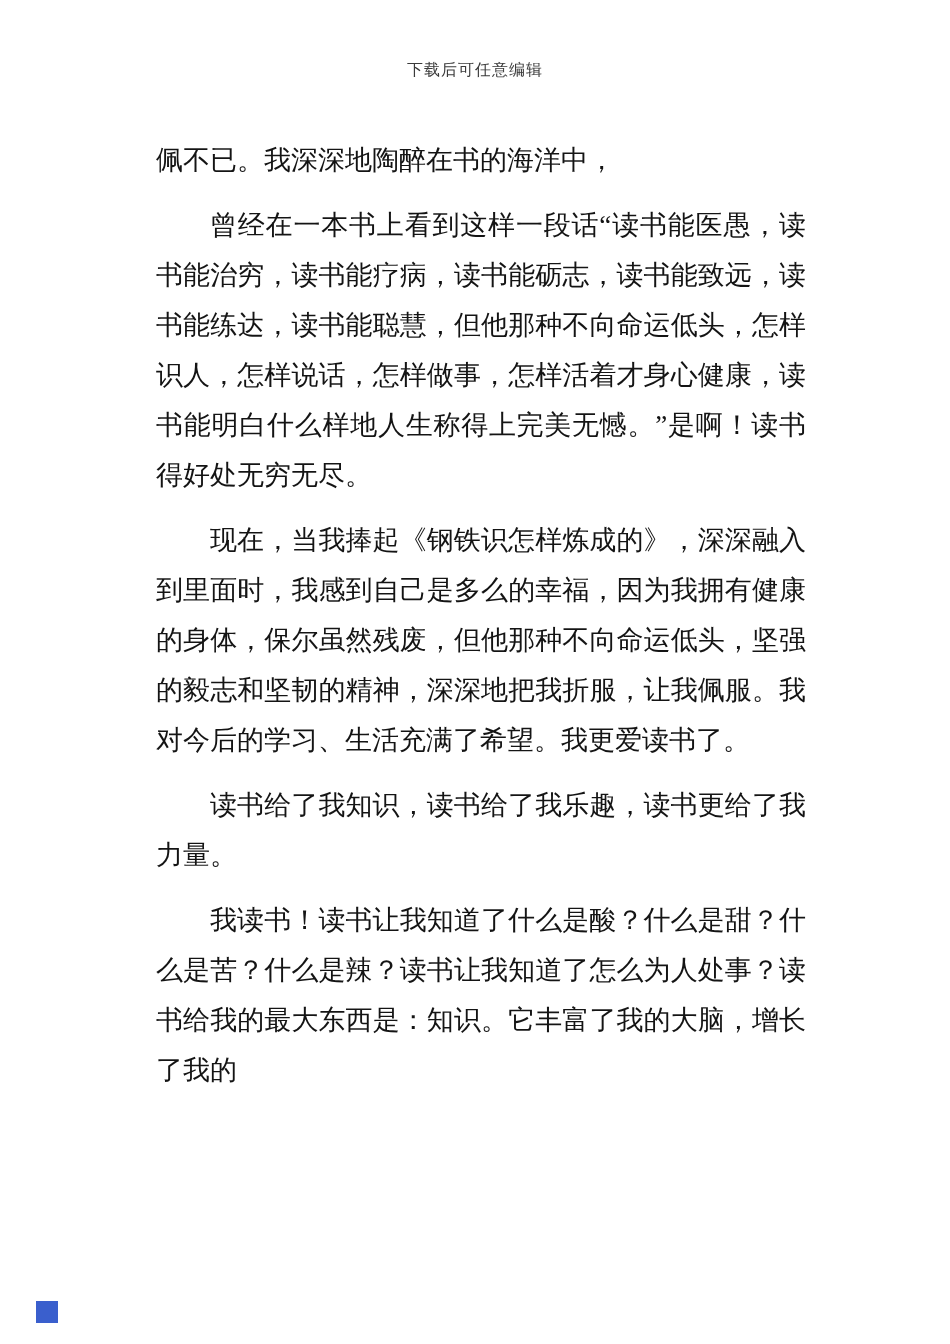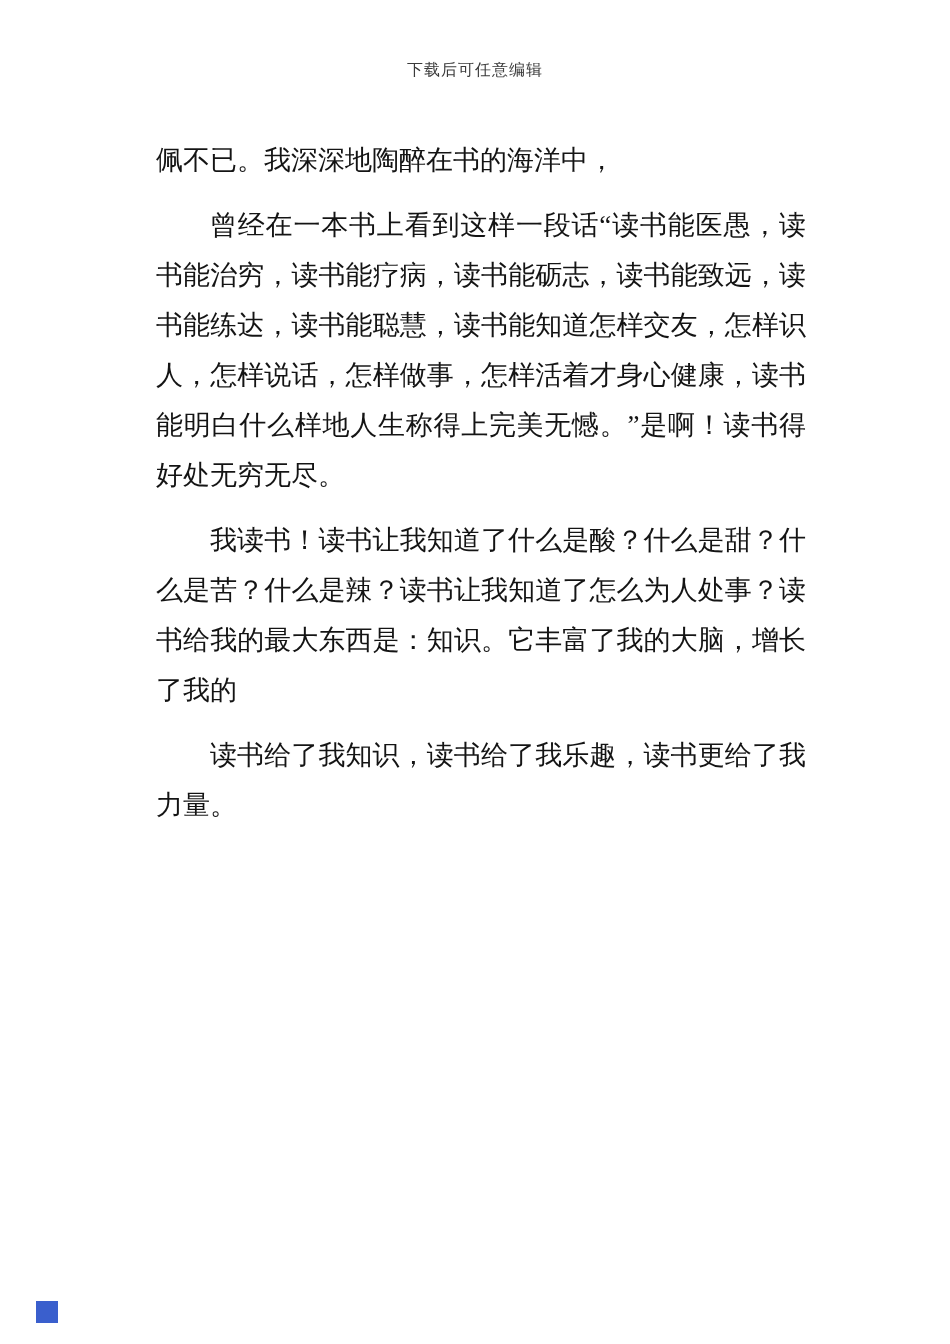--- a/index.html
+++ b/index.html
@@ -50,20 +50,21 @@
 </style>
 </head>
 <body>
 
 <div class="page">
 
   <div class="header-note">下载后可任意编辑</div>
 
   <div class="doc-body">
       <p class="para">佩不已。我深深地陶醉在书的海洋中，</p>
-      <p class="para indent">曾经在一本书上看到这样一段话“读书能医愚，读书能治穷，读书能疗病，读书能砺志，读书能致远，读书能练达，读书能聪慧，读书能知道怎样交友，怎样识人，怎样说话，怎样做事，怎样活着才身心健康，读书能明白什么样地人生称得上完美无憾。”是啊！读书得好处无穷无尽。</p>
+      <p class="para indent">曾经在一本书上看到这样一段话“读书能医愚，读书能治穷，读书能疗病，读书能砺志，读书能致远，读书能练达，读书能聪慧，但他那种不向命运低头，怎样识人，怎样说话，怎样做事，怎样活着才身心健康，读书能明白什么样地人生称得上完美无憾。”是啊！读书得好处无穷无尽。</p>
+      <p class="para indent">现在，当我捧起《钢铁识怎样炼成的》，深深融入到里面时，我感到自己是多么的幸福，因为我拥有健康的身体，保尔虽然残废，但他那种不向命运低头，坚强的毅志和坚韧的精神，深深地把我折服，让我佩服。我对今后的学习、生活充满了希望。我更爱读书了。</p>
+      <p class="para indent">读书给了我知识，读书给了我乐趣，读书更给了我力量。</p>
       <p class="para indent">我读书！读书让我知道了什么是酸？什么是甜？什么是苦？什么是辣？读书让我知道了怎么为人处事？读书给我的最大东西是：知识。它丰富了我的大脑，增长了我的</p>
-      <p class="para indent">读书给了我知识，读书给了我乐趣，读书更给了我力量。</p>
     </div>
 
   <div class="corner-marker" style="background: rgb(58, 95, 205);"></div>
 
 </div>
 
 </body></html>

